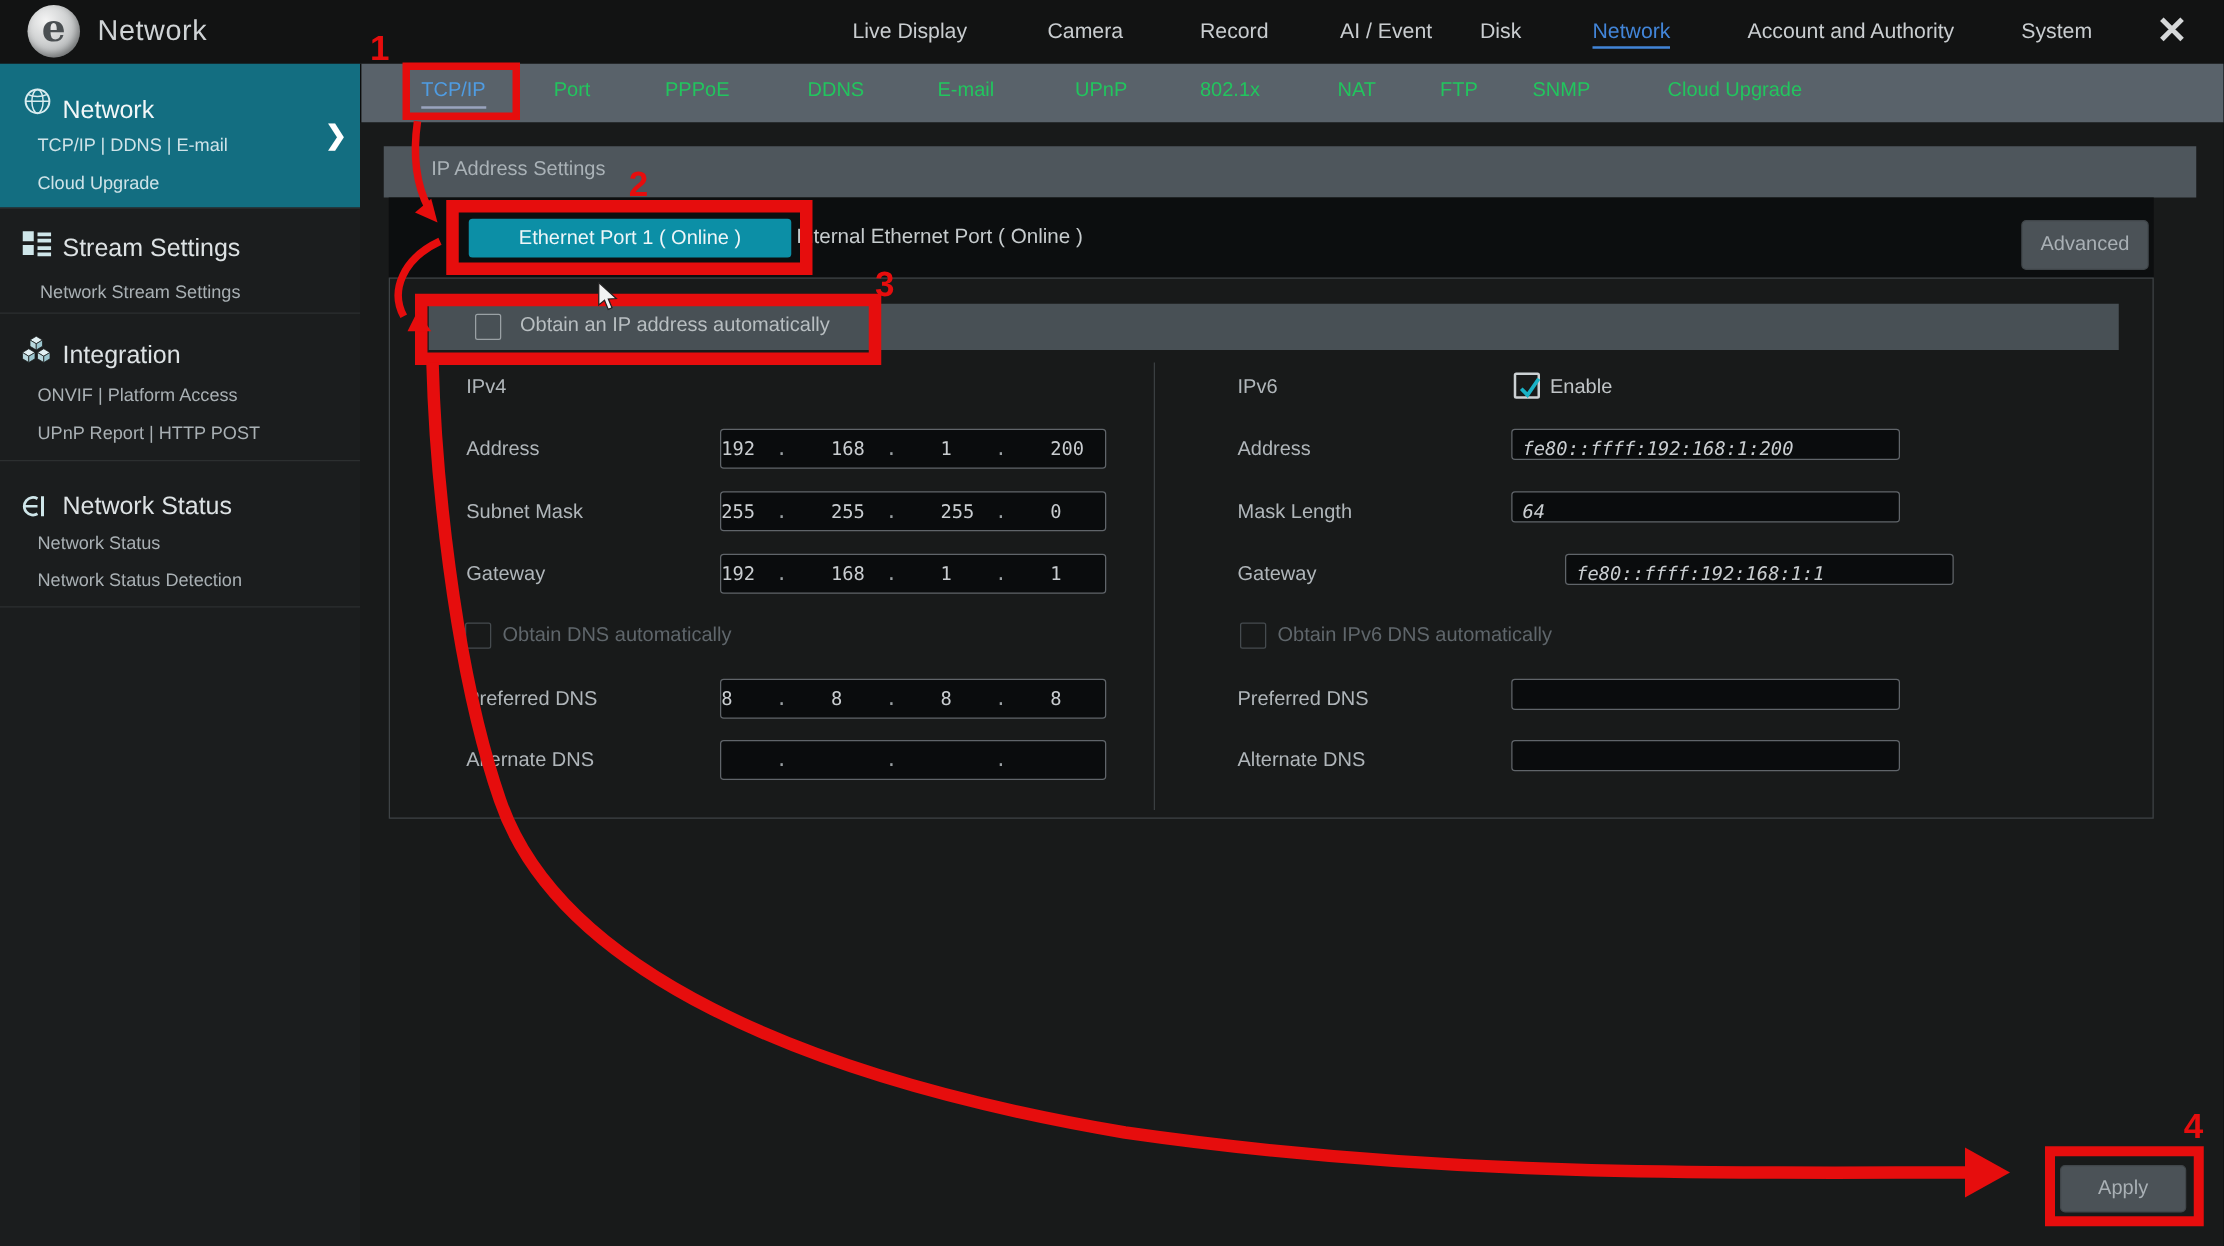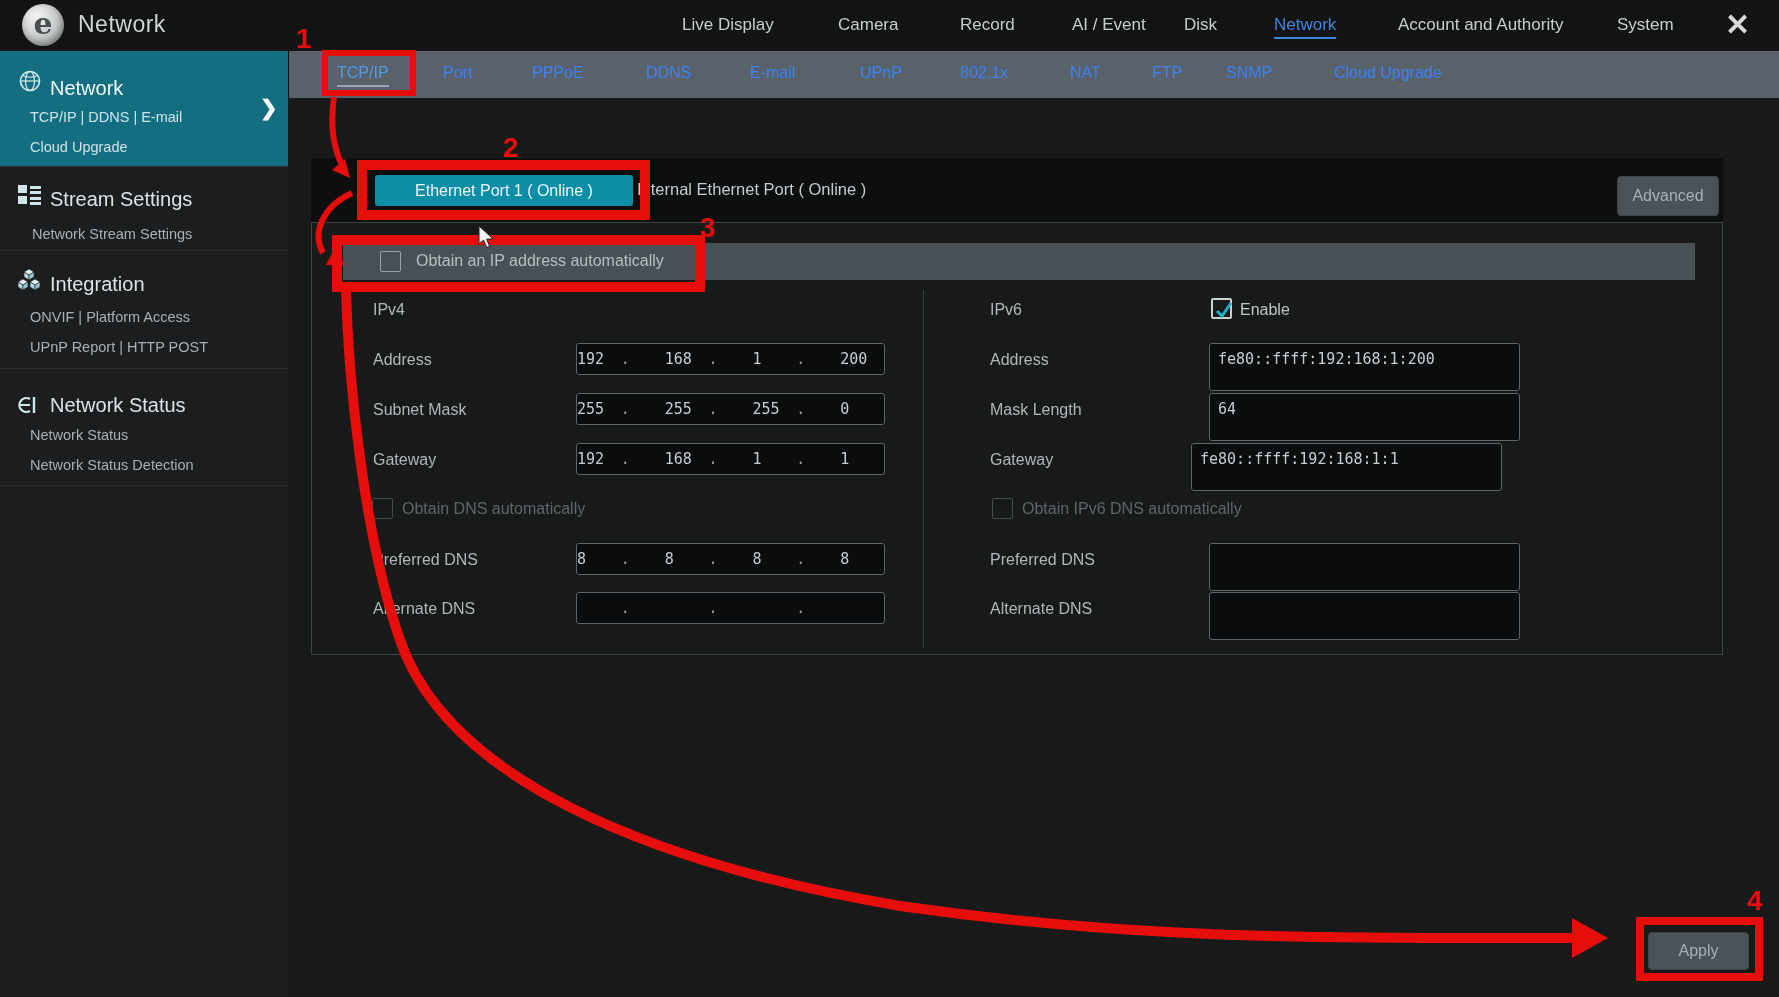--- a/index.html
+++ b/index.html
@@ -11,21 +11,21 @@
   .logo{left:22px;top:4px;width:42px;height:42px;border-radius:50%;
         background:radial-gradient(circle at 35% 30%,#f4f4f4,#b9bcbd 70%,#8f9496);
         color:#4a4f52;font-size:30px;font-weight:bold;text-align:center;line-height:40px;
         font-family:"DejaVu Serif",serif;box-shadow:inset -2px -3px 6px rgba(0,0,0,.35);}
   .apptitle{left:78px;top:11px;font-size:23px;color:#cfd3d5;letter-spacing:.5px;}
   .menu-item{top:15px;font-size:17px;color:#c9cdd0;white-space:nowrap;cursor:default;}
   .menu-item.active{color:#4285d8;border-bottom:2px solid #4285d8;padding-bottom:2px;}
   .close-x{left:1725px;top:8px;font-size:30px;font-weight:bold;color:#d6d8d9;line-height:34px;}
   
   .tabbar{left:288px;top:51px;width:1491px;height:47px;background:#59626a;}
-  .tab{top:64px;font-size:16px;color:#3b82f6;white-space:nowrap;}
+  .tab{top:64px;font-size:16px;color:#22c55e;white-space:nowrap;}
   .tab.active{color:#4f9ce2;border-bottom:2px solid #99a4be;padding-bottom:3px;}
   
   .sidebar{left:0;top:51px;width:288px;height:946px;background:#1b1d1e;border-right:1px solid #0c0d0d;}
   .side-active{left:0;top:51px;width:288px;height:115px;background:#136e81;}
   .side-sep{left:0;width:288px;height:1px;background:#2c2f30;}
   .side-title{font-size:20px;color:#dde2e4;white-space:nowrap;}
   .side-title.on{color:#f2f7f8;}
   .side-sub{font-size:14.5px;color:#a9b0b4;white-space:nowrap;}
   .side-sub.on{color:#cfe3e8;}
   .chevron{left:260px;top:96px;color:#ffffff;font-size:21px;font-weight:bold;}
@@ -44,22 +44,22 @@
   .vdivider{left:923px;top:290px;width:1px;height:358px;background:#3a3f41;}
   .flabel{font-size:16px;color:#b0b6ba;white-space:nowrap;}
   .flabel.dim{color:#5f666b;}
   .checkbox{width:21px;height:21px;border:1.5px solid #9aa1a5;border-radius:2px;box-sizing:border-box;background:transparent;}
   .checkbox.dim{border-color:#454b4f;}
   .checkbox.checked{border:2px solid #ccd1d4;}
   .ipfield{height:32px;background:#0a0c0d;border:1px solid #60656a;border-radius:3px;box-sizing:border-box;
        display:flex;align-items:center;font-family:"DejaVu Sans Mono",monospace;font-size:15px;color:#c9cdd0;}
   .ipfield span{flex:1;text-align:left;}
   .ipfield .dot{color:#9aa0a3;}
-  .txtfield{height:48px;background:#0a0c0d;border:1px solid #60656a;border-radius:3px;box-sizing:border-box;
-       line-height:30px;padding-left:8px;font-family:"DejaVu Sans Mono",monospace;font-size:15px;color:#c9cdd0;}
+  .txtfield{height:25px;background:#0a0c0d;border:1px solid #60656a;border-radius:3px;box-sizing:border-box;
+       line-height:30px;padding-left:8px;font-family:"DejaVu Sans Mono",monospace;font-size:15px;color:#c9cdd0;font-style:italic;}
   .anno{pointer-events:none;z-index:60;}
   .anno text{font-family:"Liberation Sans",sans-serif;font-weight:bold;font-size:28px;fill:#e60d0d;}
   svg{display:block;}
 </style>
 </head>
 <body>
 
 <div id="screen">
 
   <div class="abs topbar"></div>
@@ -139,20 +139,23 @@
     <line x1="4" y1="12" x2="14" y2="12" stroke="#cfe6ea" stroke-width="2"></line>
     <line x1="18" y1="4" x2="18" y2="20" stroke="#cfe6ea" stroke-width="2.4"></line>
   </svg>
   <div class="abs side-title" style="left:50px;top:394px">Network Status</div>
   <div class="abs side-sub" style="left:30px;top:427px">Network Status</div>
   <div class="abs side-sub" style="left:30px;top:457px">Network Status Detection</div>
   <div class="abs side-sep" style="top:485px"></div>
 
   <div class="abs content-bg"></div>
 
+  <div class="abs section-bar">
+    <span>IP Address Settings</span>
+  </div>
 
   <div class="abs port-strip"></div>
   <div class="abs port-tab-active">Ethernet Port 1 ( Online )</div>
   <div class="abs port-tab">Internal Ethernet Port ( Online )</div>
   <div class="abs btn" style="left:1617px;top:176px;width:100px;height:38px;line-height:38px">Advanced</div>
 
   <div class="abs panel"></div>
   <div class="abs obtain-bar"></div>
   <div class="abs checkbox" style="left:380px;top:251px"></div>
   <div class="abs flabel" style="left:416px;top:252px;color:#b8bec1">Obtain an IP address automatically</div>
@@ -227,21 +230,21 @@
   </div>
   <div class="abs flabel" style="left:1240px;top:301px;color:#c0c5c7">Enable</div>
 
   <div class="abs flabel" style="left:990px;top:351px">Address</div>
   <div class="abs txtfield" style="left:1209px;top:343px;width:311px">fe80::ffff:192:168:1:200</div>
 
   <div class="abs flabel" style="left:990px;top:401px">Mask Length</div>
   <div class="abs txtfield" style="left:1209px;top:393px;width:311px">64</div>
 
   <div class="abs flabel" style="left:990px;top:451px">Gateway</div>
-  <div class="abs txtfield" style="left:1191px;top:443px;width:311px">fe80::ffff:192:168:1:1</div>
+  <div class="abs txtfield" style="left:1252px;top:443px;width:311px">fe80::ffff:192:168:1:1</div>
 
   <div class="abs checkbox dim" style="left:992px;top:498px"></div>
   <div class="abs flabel dim" style="left:1022px;top:500px">Obtain IPv6 DNS automatically</div>
 
   <div class="abs flabel" style="left:990px;top:551px">Preferred DNS</div>
   <div class="abs txtfield" style="left:1209px;top:543px;width:311px"></div>
 
   <div class="abs flabel" style="left:990px;top:600px">Alternate DNS</div>
   <div class="abs txtfield" style="left:1209px;top:592px;width:311px"></div>
 

